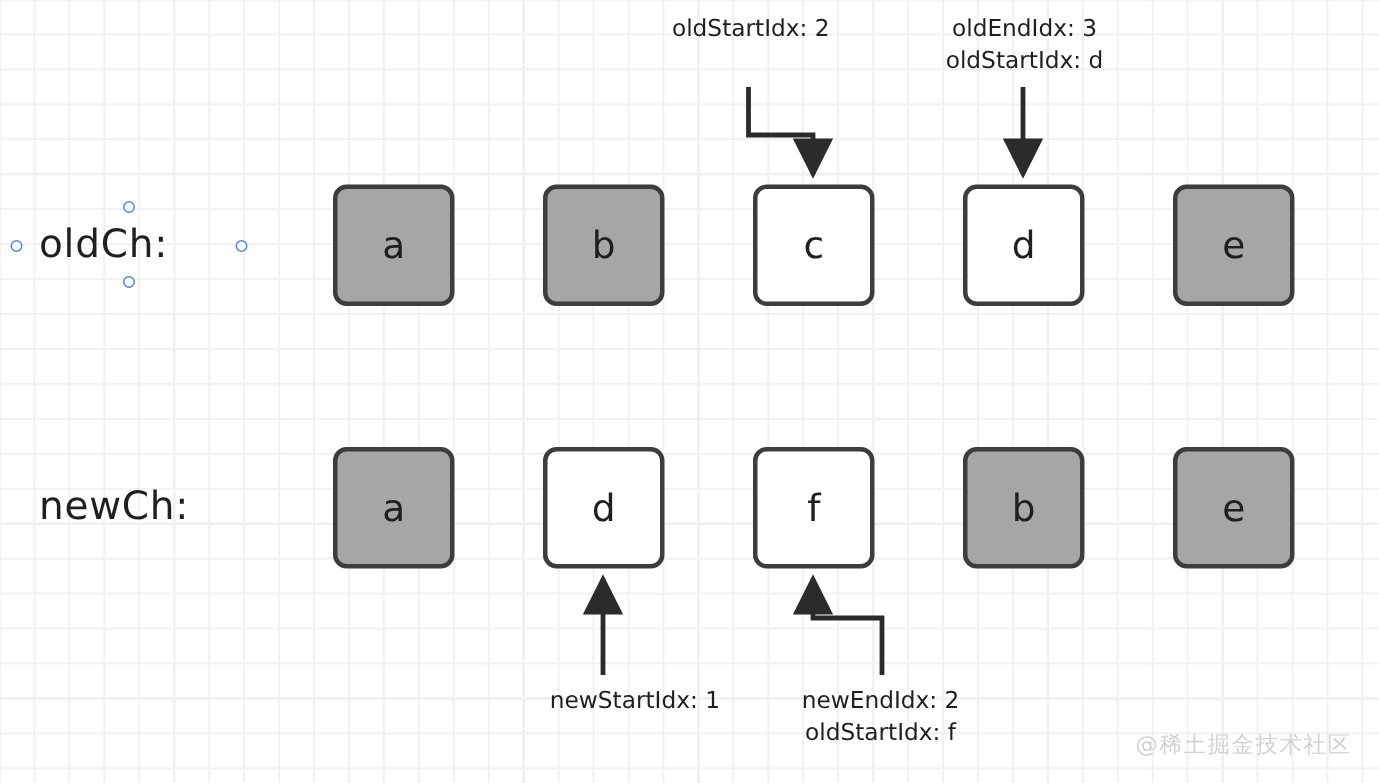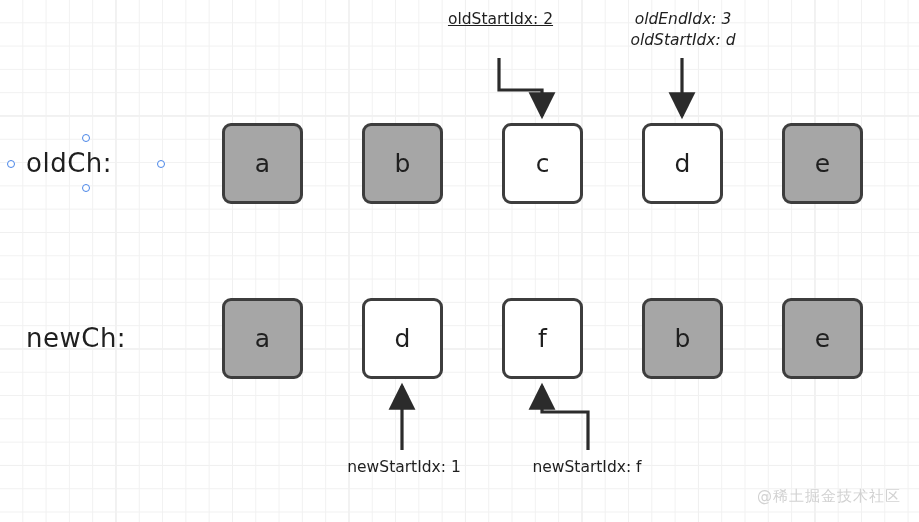--- a/index.html
+++ b/index.html
@@ -139,35 +139,36 @@
   <div class="node empty" style="left:502px; top:298px;">
     <span>f</span>
   </div>
   <div class="node filled" style="left:642px; top:298px;">
     <span>b</span>
   </div>
   <div class="node filled" style="left:782px; top:298px;">
     <span>e</span>
   </div>
 
-  <div class="annot" id="annot-old-start" style="left:428px; top:9px; width:145px;text-decoration:underline;">
+  <div class="annot" id="annot-old-start" style="left:428px; top:9px; width:145px;">
     <div>oldStartIdx: 2</div>
   </div>
 
-  <div class="annot" id="annot-old-end" style="left:613px; top:9px; width:140px;font-style:italic;">
+  <div class="annot" id="annot-old-end" style="left:613px; top:9px; width:140px;">
     <div>oldEndIdx: 3</div>
     <div>oldStartIdx: d</div>
   </div>
 
-  <div class="annot" id="annot-new-start" style="left:328px; top:457px; width:152px;">
+  <div class="annot" id="annot-new-start" style="left:328px; top:457px; width:152px;text-align:right;">
     <div>newStartIdx: 1</div>
   </div>
 
   <div class="annot" id="annot-new-end" style="left:513px; top:457px; width:148px;">
-    <div>newStartIdx: f</div>
+    <div>newEndIdx: 2</div>
+    <div>oldStartIdx: f</div>
   </div>
 
   <svg id="arrows" viewBox="0 0 919 522">
     <defs>
       <marker id="ah" markerWidth="9" markerHeight="9" refX="7.4" refY="4.5" orient="auto" markerUnits="strokeWidth">
         <path d="M0,0.3 L8.4,4.5 L0,8.7 z" fill="#2b2b2b"></path>
       </marker>
     </defs>
 
     <path d="M499,58 L499,90 L542,90 L542,116" fill="none" stroke="#2b2b2b" stroke-width="3.2" stroke-linecap="butt" stroke-linejoin="miter" marker-end="url(#ah)"></path>

